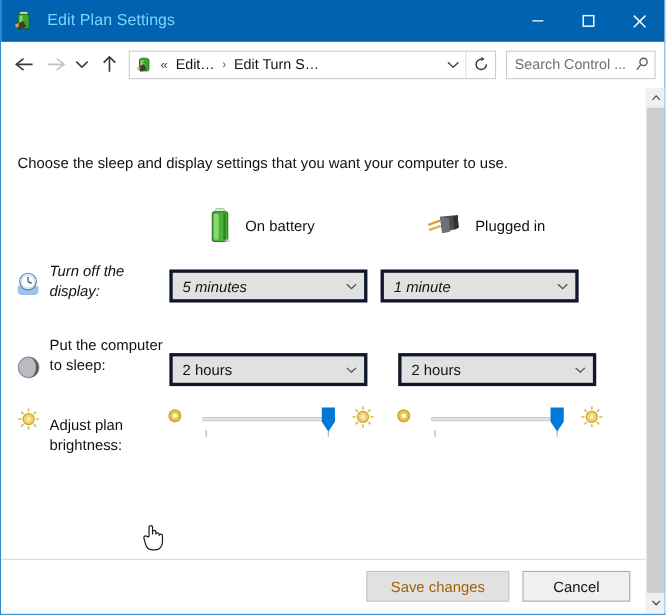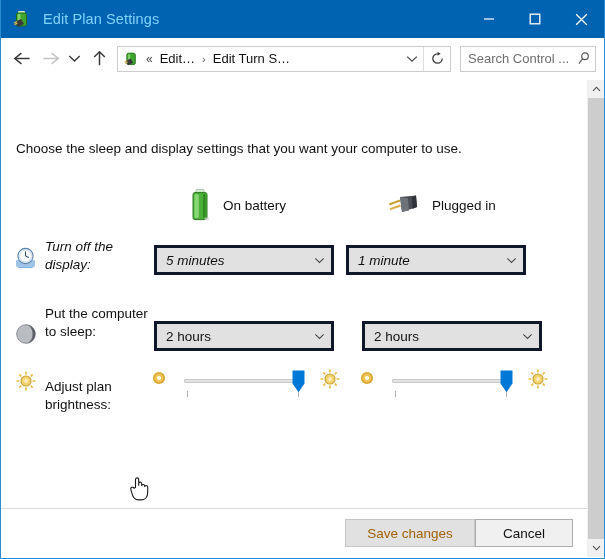--- a/index.html
+++ b/index.html
@@ -265,21 +265,21 @@
     font-family: "Liberation Sans", sans-serif;
     font-size: 13.5px;
     background: #e1e1e1;
     border: 1px solid #adadad;
     color: #111111;
     cursor: default;
     display: flex; align-items: center; justify-content: center;
     white-space: nowrap;
   }
   .btn.primary-ish { width: 130px; }
-  .btn.cancel { width: 98px; }
+  .btn.cancel { width: 98px; margin-left: 12px; }
   .btn.disabled { color: #a16207; border-color: #c5c5c5; background: #e1e1e1; }
   .btn.cancel { background: #f0f0f0; }
 
   
   .scrollbar {
     width: 17px;
     background: #f0f0f0;
     border-left: 1px solid #f0f0f0;
     position: relative;
     flex: none;

